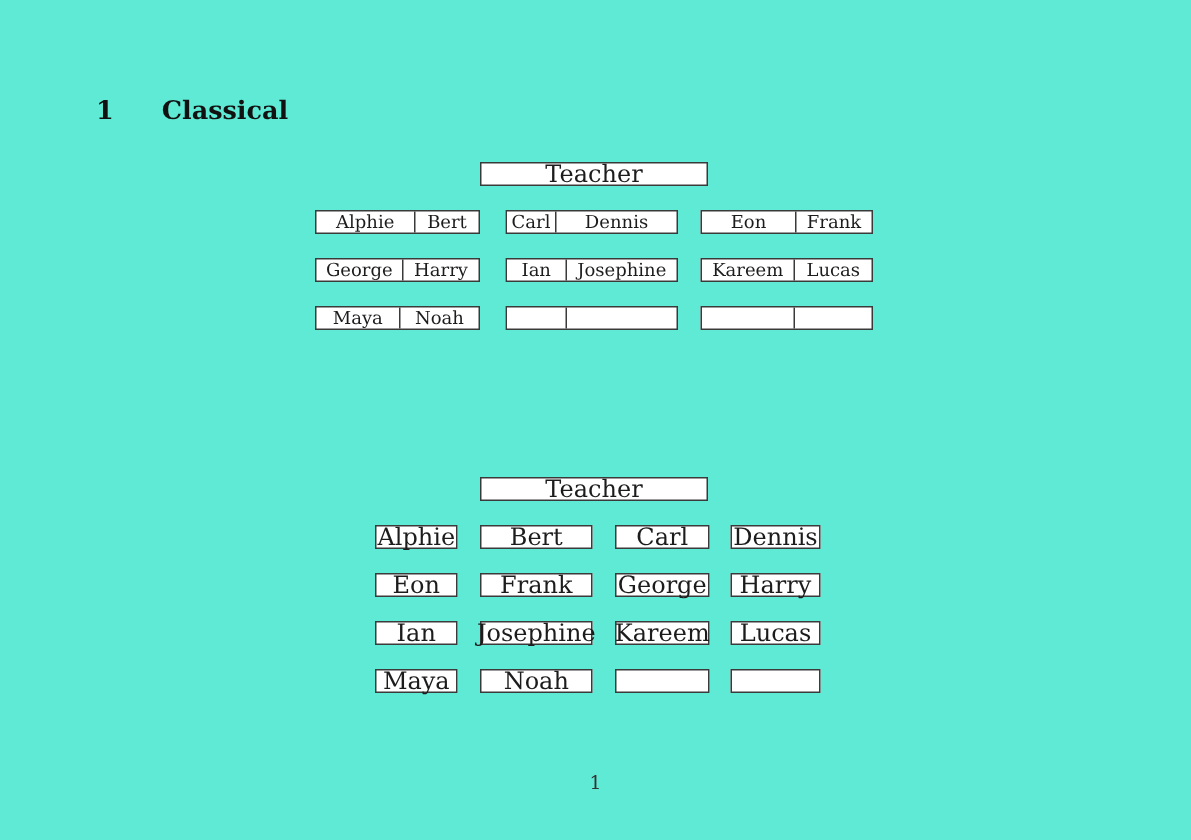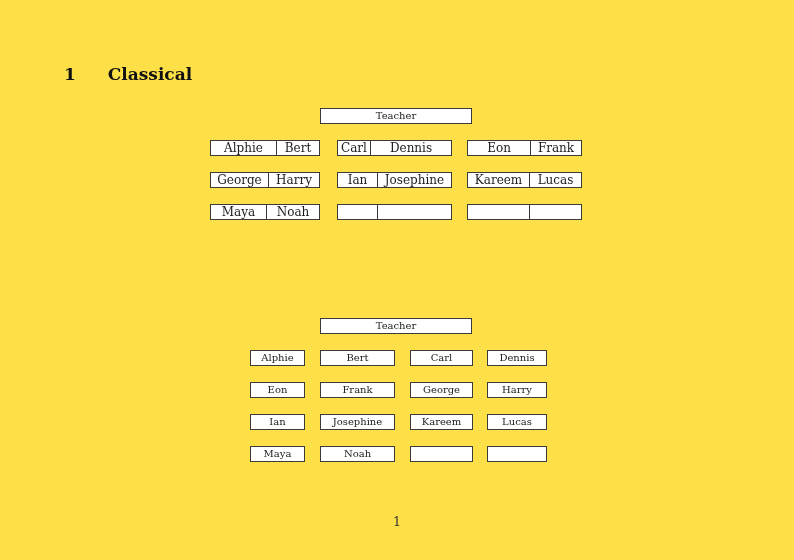--- a/index.html
+++ b/index.html
@@ -1,19 +1,19 @@
 <!DOCTYPE html>
 <html><head>
 <meta charset="utf-8">
 <style>
   html,body { margin:0; padding:0; background:#ffffff; }
   .page {
     position:relative;
     width:794px; height:560px;
-    background:#fde047;
+    background:#5eead4;
     font-family:"DejaVu Serif", serif;
     color:#1c1c1c;
     overflow:hidden;
   }
   .sec-heading {
     position:absolute;
     left:64px;
     font-size:17px;
     font-weight:bold;
     color:#111;
@@ -25,21 +25,21 @@
     position:absolute;
     height:16px;
     border:1px solid #3a3a3a;
     box-sizing:border-box;
     background:#fff;
   }
   .box {
     display:flex;
     align-items:center;
     justify-content:center;
-    font-size:10px;
+    font-size:16px;
     line-height:14px;
   }
   .pairbox { display:flex; }
   .pairbox .cell {
     display:flex;
     align-items:center;
     justify-content:center;
     font-size:12px;
     line-height:14px;
     box-sizing:border-box;

